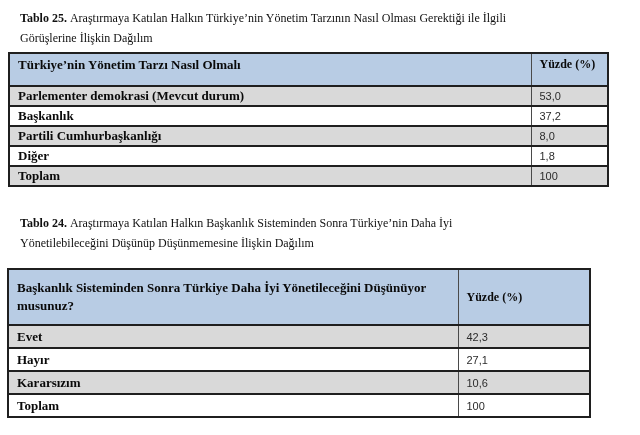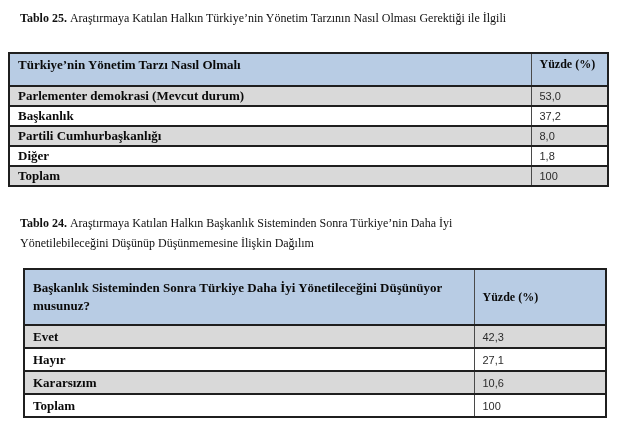--- a/index.html
+++ b/index.html
@@ -50,33 +50,33 @@
     color: #2b2b2b;
     padding-left: 6px;
   }
 
   
   #table25 { left: 8px; top: 52px; }
   #table25 thead th { height: 28px; vertical-align: top; padding-top: 3px; }
   #table25 tbody td { height: 18px; vertical-align: middle; margin-left: 8px; }
 
   
-  #table24 { left: 23px; top: 268px; }
+  #table24 { left: 7px; top: 268px; }
   #table24 thead th { height: 54px; vertical-align: middle; }
   #table24 thead .label-txt { line-height: 18px; }
   #table24 tbody td { height: 21px; vertical-align: middle; }
 
   #caption25 { left: 20px; top: 8px; }
   #caption24 { left: 20px; top: 213px; }
 </style>
 </head>
 <body>
 
 <p class="caption" id="caption25">
-  <span class="cap-num">Tablo 25.</span><span>Araştırmaya Katılan Halkın Türkiye’nin Yönetim Tarzının Nasıl Olması Gerektiği ile İlgili</span>
+  <span class="cap-num">Tablo 25.</span><span>Araştırmaya Katılan Halkın Türkiye’nin Yönetim Tarzının Nasıl Olması Gerektiği ile İlgili</span><span class="cap-line2">Görüşlerine İlişkin Dağılım</span>
 </p>
 
 <table class="t" id="table25">
   <colgroup>
       <col style="width:522px">
       <col style="width:77px">
     </colgroup>
   <thead>
     <tr>
       <th class="cell-label label-txt">Türkiye’nin Yönetim Tarzı Nasıl Olmalı</th>

